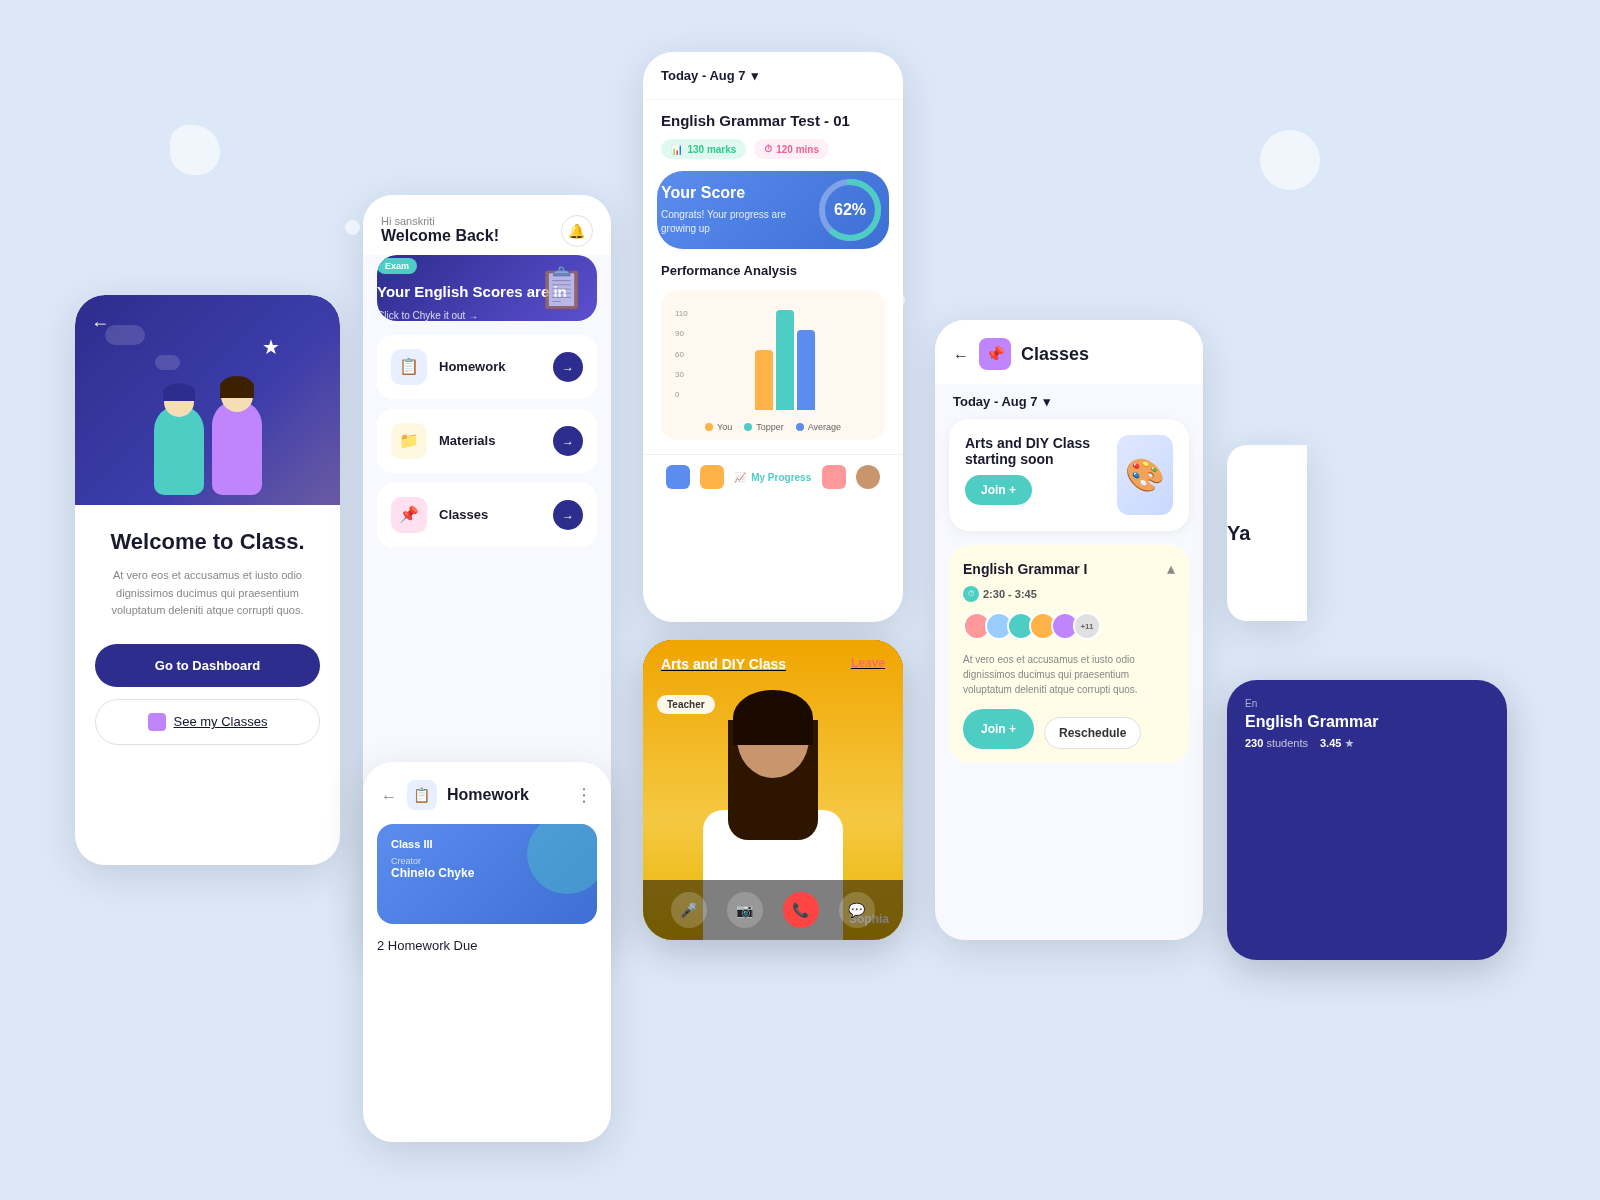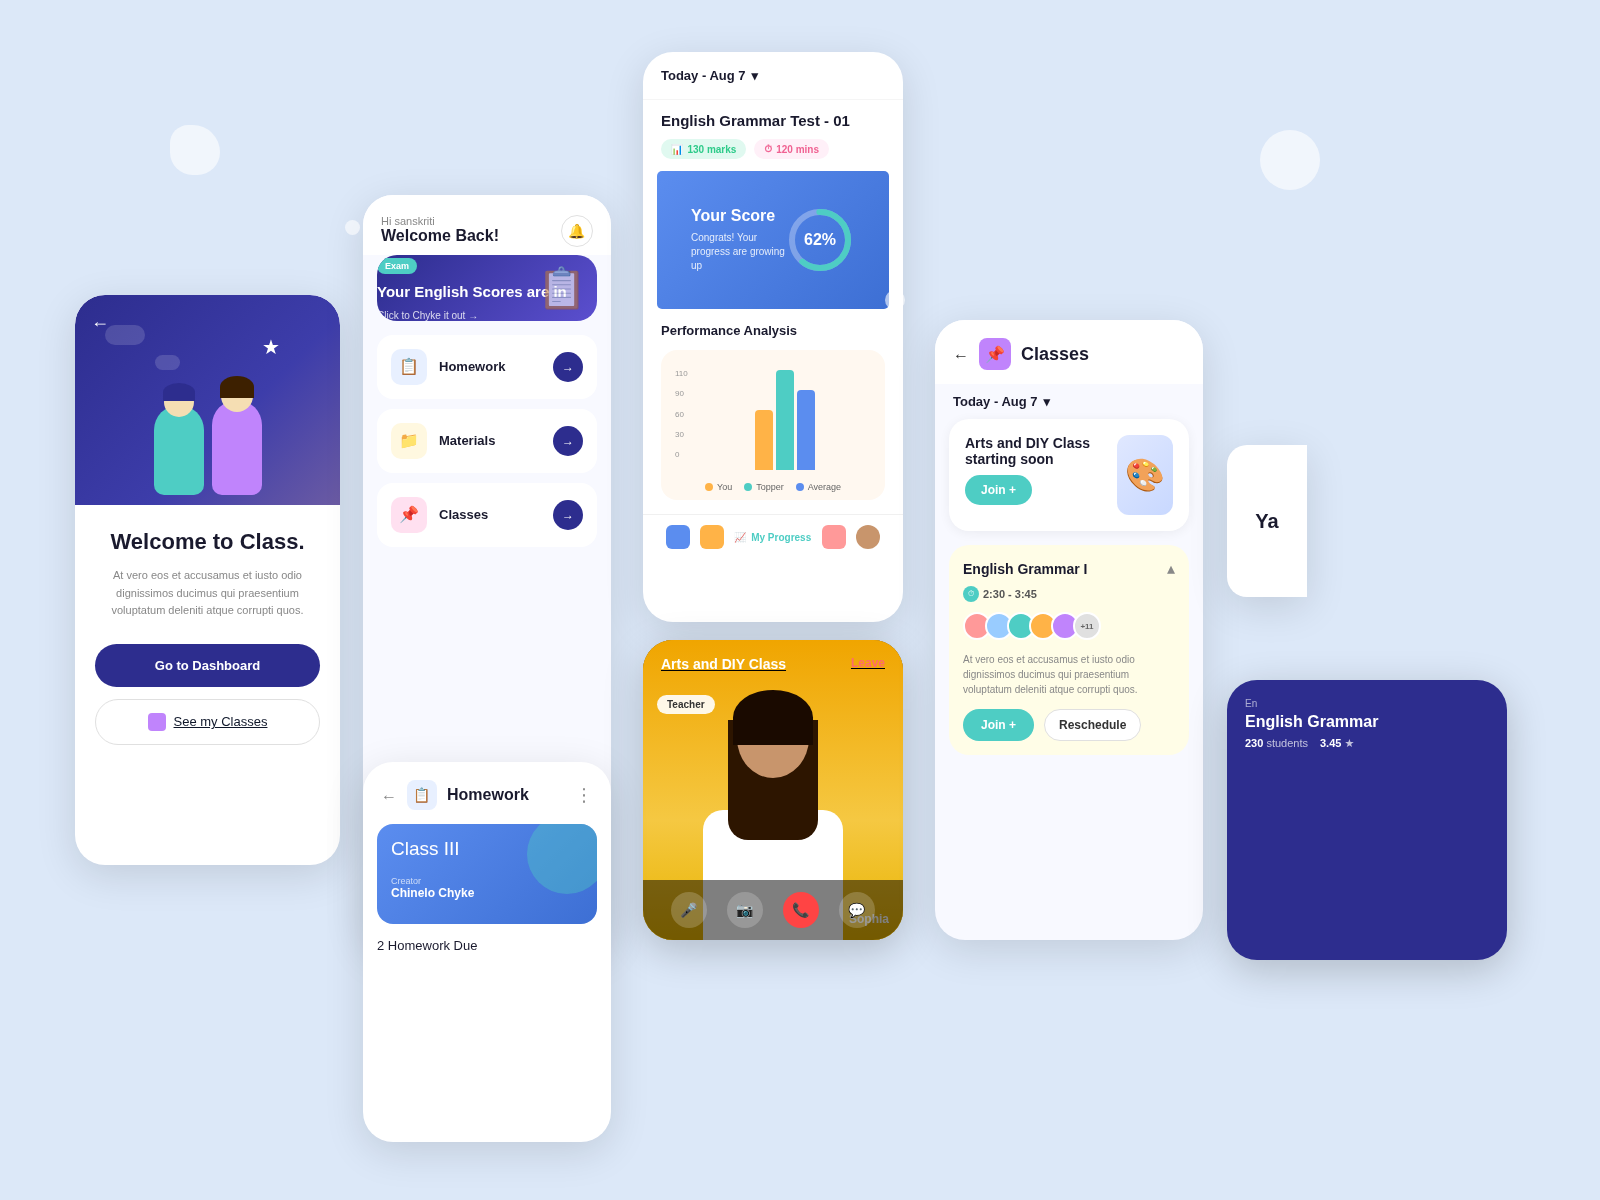--- a/index.html
+++ b/index.html
@@ -328,22 +328,22 @@
       padding: 4px 10px;
       border-radius: 20px;
       font-size: 10px;
       font-weight: 600;
     }
     .badge-green { background: #e0f9f0; color: #2ecb8a; }
     .badge-pink { background: #fff0f8; color: #f06292; }
     .score-card {
       margin: 0 14px 14px;
       background: linear-gradient(135deg, #5b8def, #3d6fd4);
-      border-radius: 5px;
-      padding: 34px;
+      border-radius: 26px;
+      padding: 4px;
       color: white;
       display: flex;
       justify-content: space-between;
       align-items: center;
     }
     .score-label {
       font-size: 16px;
       font-weight: 800;
       margin-bottom: 6px;
     }
@@ -705,20 +705,21 @@
     }
     .reschedule-btn {
       background: white;
       color: #333;
       border: 1.5px solid #e0e0e0;
       border-radius: 20px;
       padding: 8px 14px;
       font-size: 12px;
       font-weight: 600;
       cursor: pointer;
+      margin-top: 8px;
     }
 
     
     .card-homework {
       position: absolute;
       left: 363px;
       top: 762px;
       width: 248px;
       height: 380px;
       background: white;
@@ -761,23 +762,23 @@
       margin: 0 14px 14px;
       background: linear-gradient(135deg, #5b8def, #3d6fd4);
       border-radius: 16px;
       padding: 14px;
       color: white;
       height: 100px;
       position: relative;
       overflow: hidden;
     }
     .hw-class-name {
-      font-size: 19px;
-      font-weight: 400;
-      margin-bottom: 16px;
+      font-size: 11px;
+      font-weight: 700;
+      margin-bottom: 6px;
     }
     .hw-creator-label {
       font-size: 9px;
       opacity: 0.7;
     }
     .hw-creator-name {
       font-size: 12px;
       font-weight: 700;
     }
     .hw-deco {
@@ -795,28 +796,27 @@
       font-weight: 400;
       color: #1a1a2e;
     }
 
     
     .card-ya {
       position: absolute;
       left: 1227px;
       top: 445px;
       width: 80px;
-      height: 152px;
+      height: 176px;
       background: white;
       border-radius: 20px 0 0 20px;
       box-shadow: 0 10px 40px rgba(0,0,0,0.12);
       overflow: hidden;
       display: flex;
       align-items: center;
-      justify-content: center;
     }
     .ya-text {
       font-size: 20px;
       font-weight: 800;
       color: #1a1a2e;
     }
 
     
     .card-eng {
       position: absolute;

